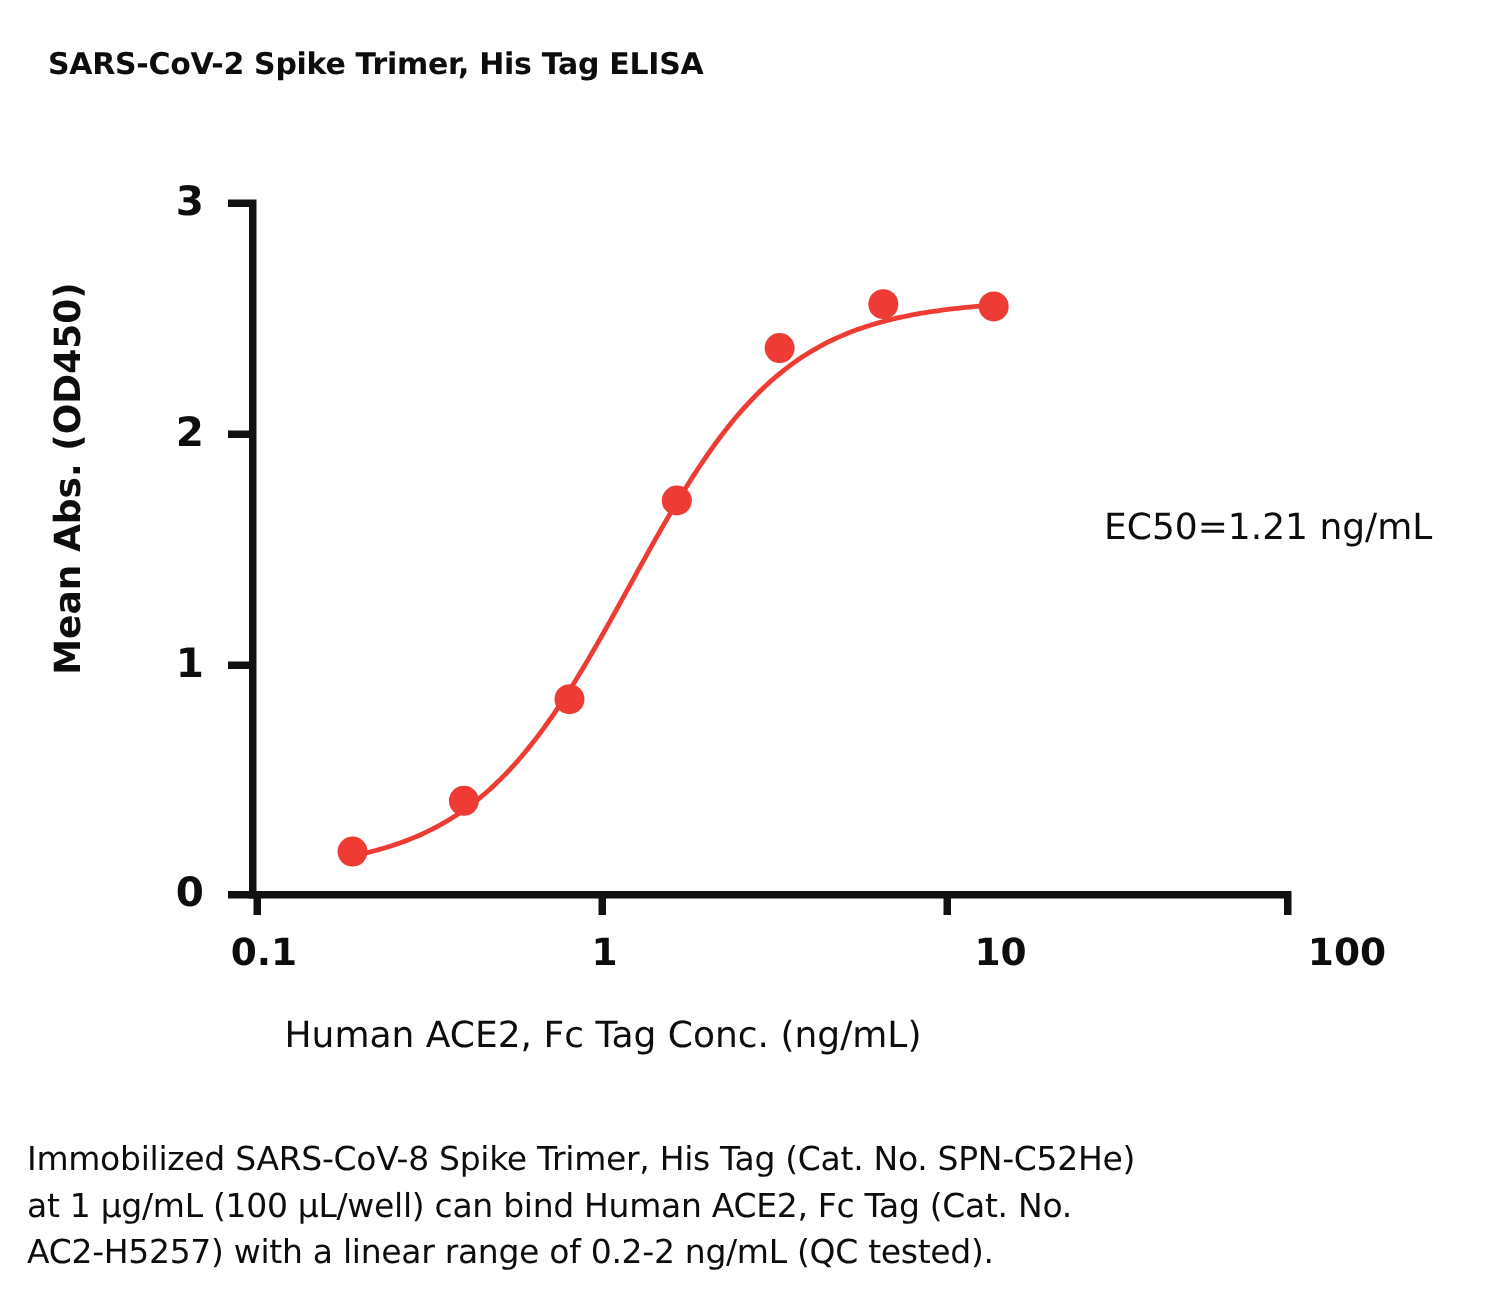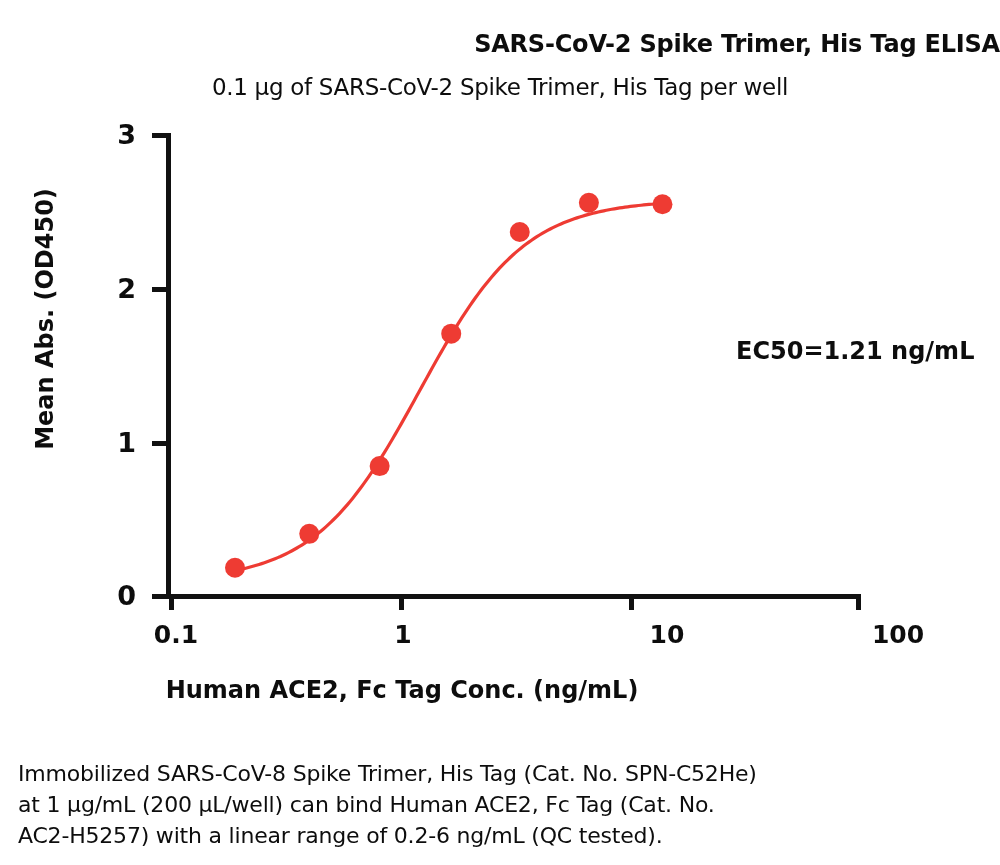--- a/index.html
+++ b/index.html
@@ -9,23 +9,24 @@
     background: #ffffff;
     font-family: "DejaVu Sans", sans-serif;
     color: #0d0d0d;
     overflow: hidden;
   }
   #root { position: relative; width: 1000px; height: 865px; background:#fff; }
 
   
   .title {
     position: absolute; left: 0; top: 30px; width: 1000px;
-    text-align: right;
-    font-size: 24px; font-weight: bold;
+    text-align: left;
+    font-size: 20px; font-weight: bold;
     letter-spacing: -0.2px;
+    padding-left: 32px;
   }
   .subtitle {
     position: absolute; left: 0; top: 74px; width: 1000px;
     text-align: center;
     font-size: 23px; font-weight: normal;
     letter-spacing: -0.3px;
   }
   #yaxis-line {
     position: absolute; left: 166px; top: 133px;
     width: 5px; height: 466px; background: #111;
@@ -54,46 +55,45 @@
     position: absolute;
     left: -155px; top: 305px;
     width: 400px; text-align: center;
     font-size: 24px; font-weight: bold;
     transform: rotate(-90deg);
     transform-origin: center center;
     white-space: nowrap;
   }
   #xlabel {
     position: absolute; left: 0; top: 676px; width: 804px;
-    text-align: center; font-size: 24px; font-weight: bold;
+    text-align: center; font-size: 24px; font-weight: normal;
   }
 
   
   #ec50 {
     position: absolute; left: 736px; top: 337px;
-    font-size: 24px; font-weight: bold; white-space: nowrap;
+    font-size: 24px; font-weight: normal; white-space: nowrap;
   }
 
   
   #caption {
     position: absolute; left: 18px; top: 758px; width: 900px;
     font-size: 22px; line-height: 31px;
     letter-spacing: -0.2px;
   }
   #caption div { white-space: nowrap; }
 
   svg.overlay { position: absolute; left:0; top:0; width:1000px; height:865px; pointer-events:none; }
 </style>
 </head>
 <body>
 
 <div id="root">
 
   <div class="title">SARS-CoV-2 Spike Trimer, His Tag ELISA</div>
-  <div class="subtitle">0.1 µg of SARS-CoV-2 Spike Trimer, His Tag per well</div>
 
   <div id="yaxis-line"></div>
   <div id="xaxis-line"></div>
 
   <div class="ytick" style="top:133px"></div>
   <div class="ytick" style="top:287px"></div>
   <div class="ytick" style="top:441px"></div>
   <div class="ytick" style="top:594px"></div>
 
   <div class="ytick-label" style="left:96px; top:119px">3</div>
@@ -124,17 +124,17 @@
         <circle cx="379.65" cy="466.10" r="10" fill="#EE3B33"></circle>
         <circle cx="451.22" cy="333.66" r="10" fill="#EE3B33"></circle>
         <circle cx="519.75" cy="232.02" r="10" fill="#EE3B33"></circle>
         <circle cx="588.89" cy="202.76" r="10" fill="#EE3B33"></circle>
         <circle cx="662.46" cy="204.30" r="10" fill="#EE3B33"></circle>
       </g>
   </svg>
 
   <div id="caption">
     <div>Immobilized SARS-CoV-8 Spike Trimer, His Tag (Cat. No. SPN-C52He)</div>
-    <div>at 1 µg/mL (200 µL/well) can bind Human ACE2, Fc Tag (Cat. No.</div>
-    <div>AC2-H5257) with a linear range of 0.2-6 ng/mL (QC tested).</div>
+    <div>at 1 µg/mL (100 µL/well) can bind Human ACE2, Fc Tag (Cat. No.</div>
+    <div>AC2-H5257) with a linear range of 0.2-2 ng/mL (QC tested).</div>
   </div>
 
 </div>
 
 </body></html>

